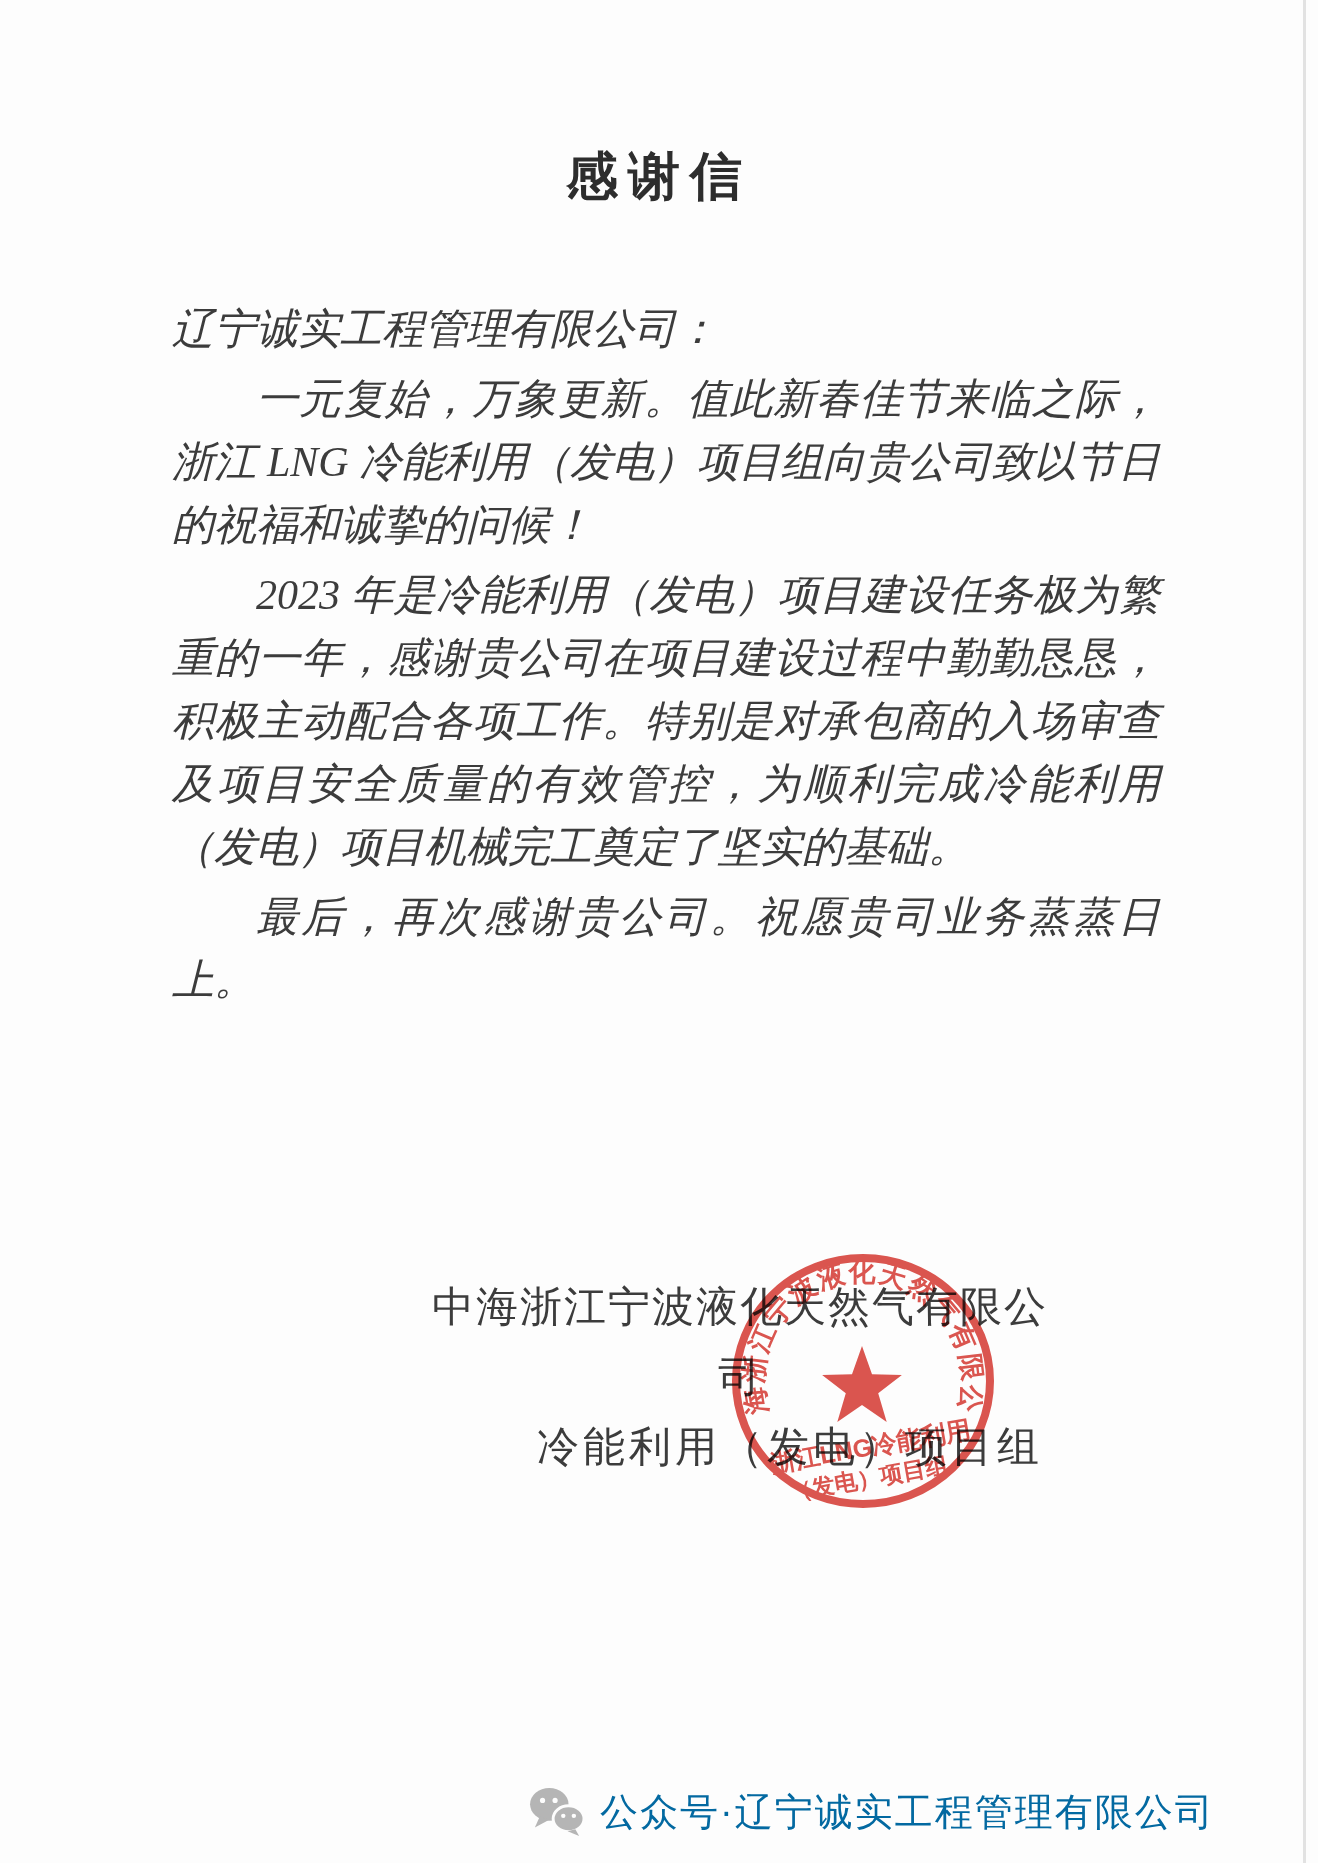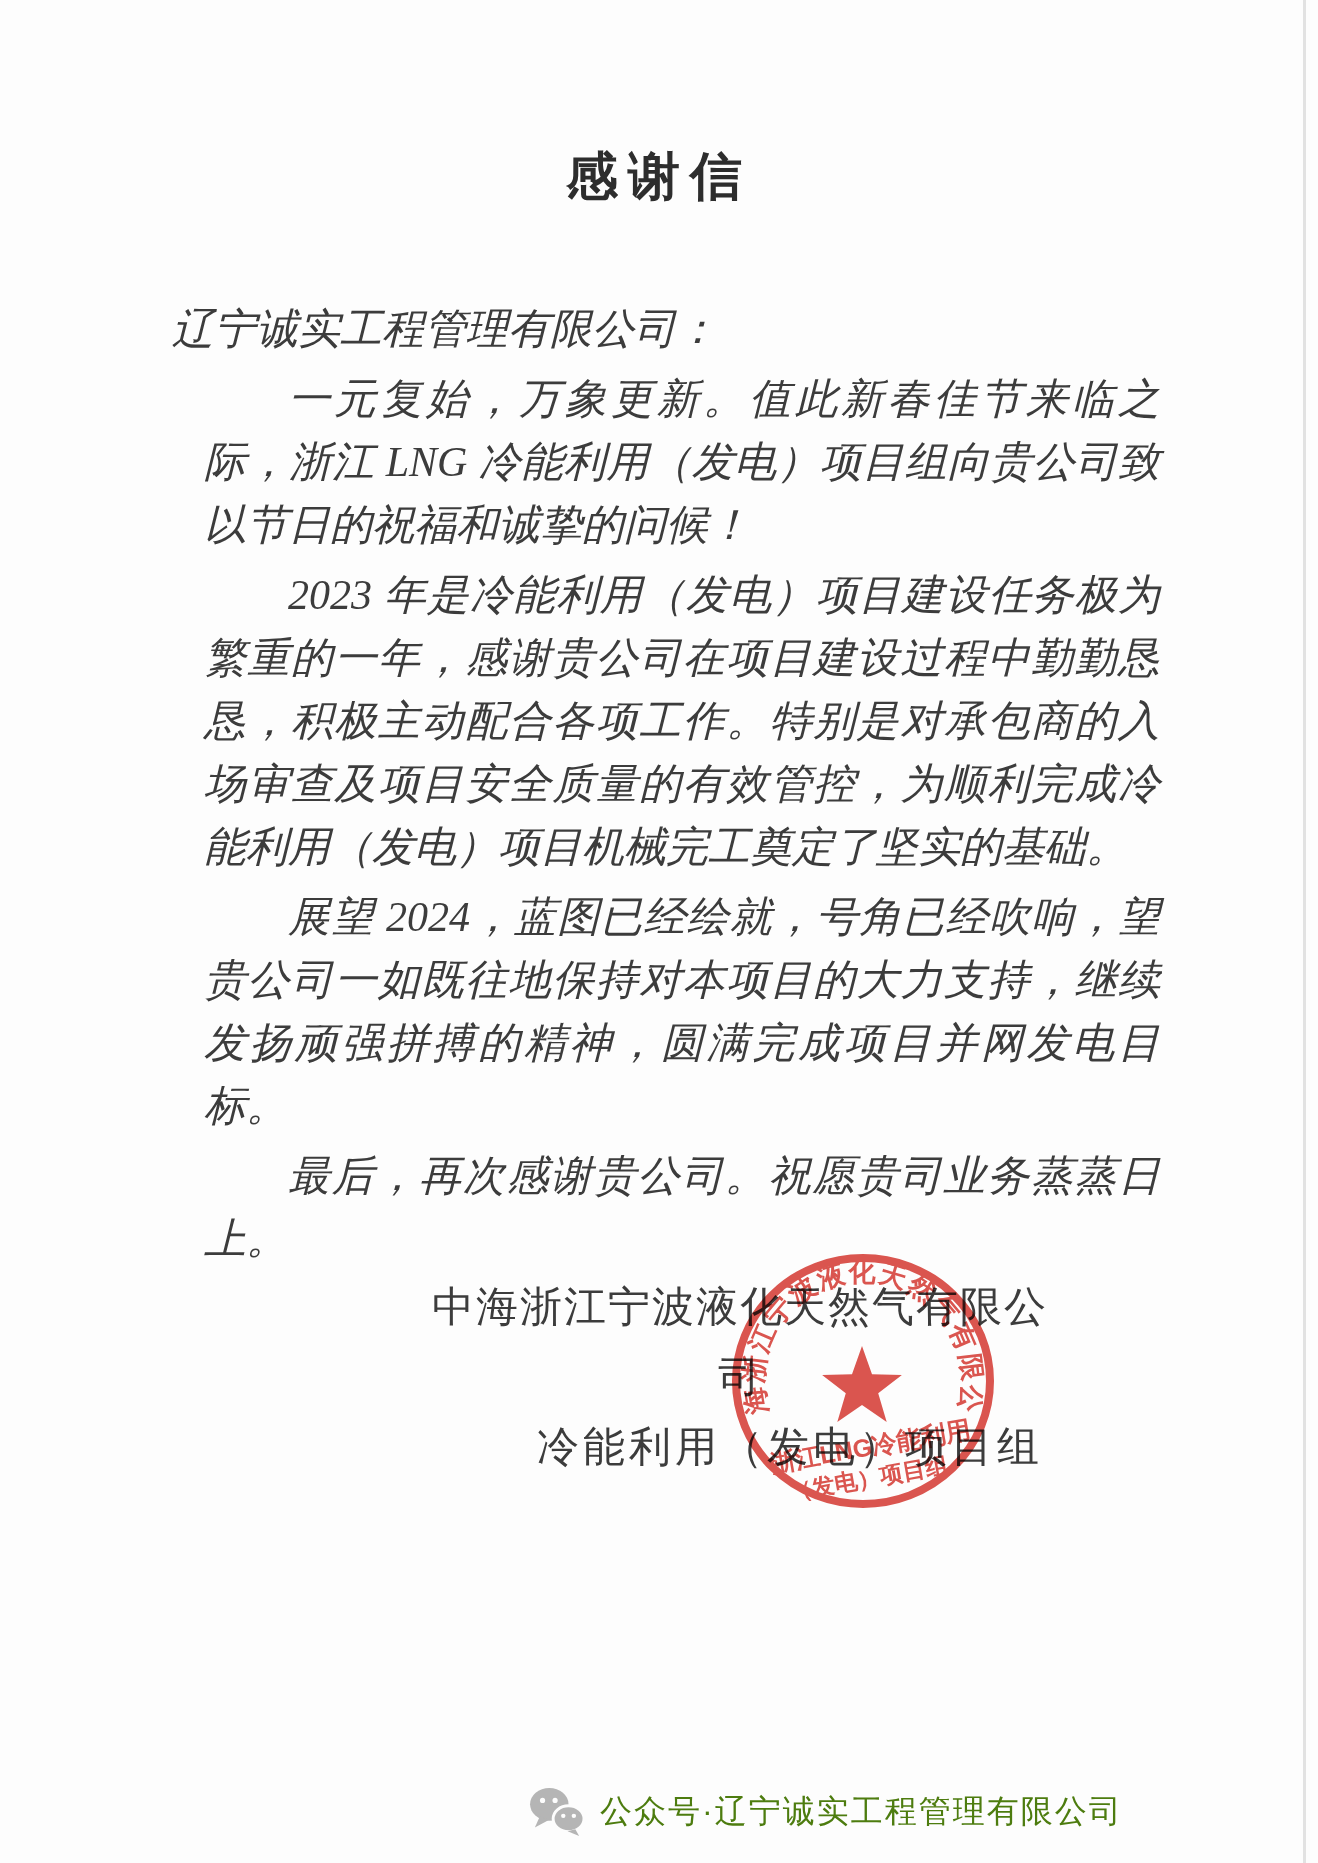--- a/index.html
+++ b/index.html
@@ -52,21 +52,20 @@
     text-align: justify;
     text-justify: inter-ideograph;
   }
   .letter-body p.salutation {
     text-indent: 0;
     margin-bottom: 3px;
   }
   .letter-body p.para {
     text-indent: 2em;
     margin-top: 7px;
-    margin-left: 32px;
   }
   .signature-block {
     position: absolute;
     top: 1272px;
     left: 430px;
     width: 620px;
     font-size: 42px;
     line-height: 70px;
     color: #3c3c3c;
     text-align: center;
@@ -86,40 +85,39 @@
   .footer {
     position: absolute;
     top: 1786px;
     left: 528px;
     display: flex;
     align-items: center;
     gap: 14px;
   }
   .footer-text {
     font-family: "Liberation Sans", "DejaVu Sans", sans-serif;
-    font-size: 32px;
+    font-size: 38px;
     letter-spacing: 2px;
-    color: #4d7c0f;
+    color: #0369a1;
     white-space: nowrap;
   }
 </style>
 </head>
 <body>
 
 <div class="page">
 
   <div class="scan-edge"></div>
 
   <div class="title">感谢信</div>
 
   <div class="letter-body">
     <p class="salutation">辽宁诚实工程管理有限公司：</p>
     <p class="para">一元复始，万象更新。值此新春佳节来临之际，浙江 LNG 冷能利用（发电）项目组向贵公司致以节日的祝福和诚挚的问候！</p>
     <p class="para">2023 年是冷能利用（发电）项目建设任务极为繁重的一年，感谢贵公司在项目建设过程中勤勤恳恳，积极主动配合各项工作。特别是对承包商的入场审查及项目安全质量的有效管控，为顺利完成冷能利用（发电）项目机械完工奠定了坚实的基础。</p>
-    <p class="para">展望 2024，蓝图已经绘就，号角已经吹响，望贵公司一如既往地保持对本项目的大力支持，继续发扬顽强拼搏的精神，圆满完成项目并网发电目标。</p>
     <p class="para">最后，再次感谢贵公司。祝愿贵司业务蒸蒸日上。</p>
   </div>
 
   <div class="signature-block">
     <div class="sig-company">中海浙江宁波液化天然气有限公司</div>
     <div class="sig-team">冷能利用（发电）项目组</div>
   </div>
 
   <svg class="seal" viewBox="0 0 282 272" xmlns="http://www.w3.org/2000/svg">
     <ellipse cx="141" cy="133" rx="127" ry="123" fill="none" stroke="#d8433c" stroke-width="8"></ellipse>

